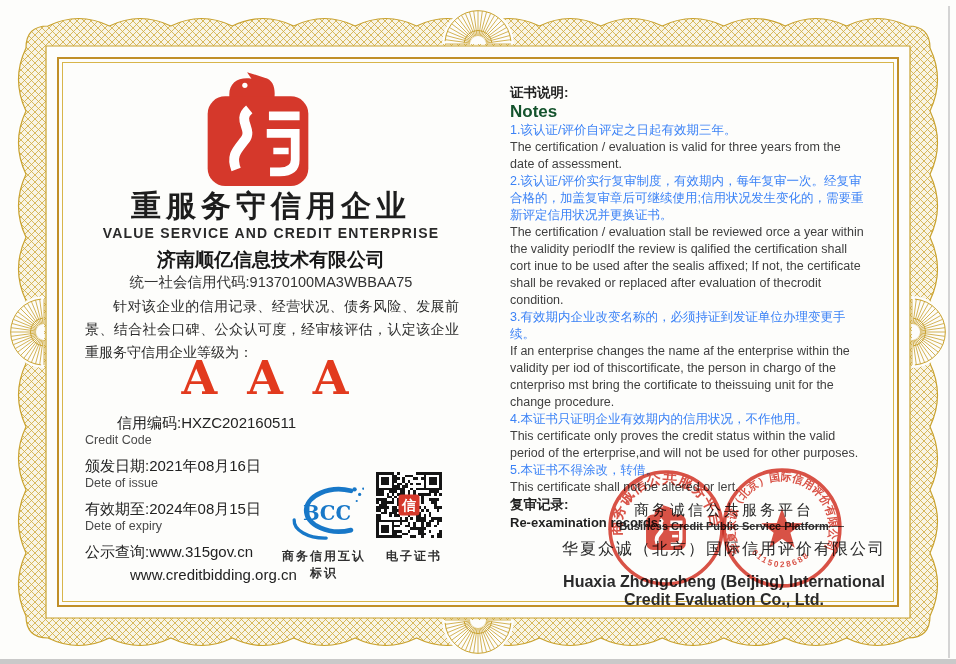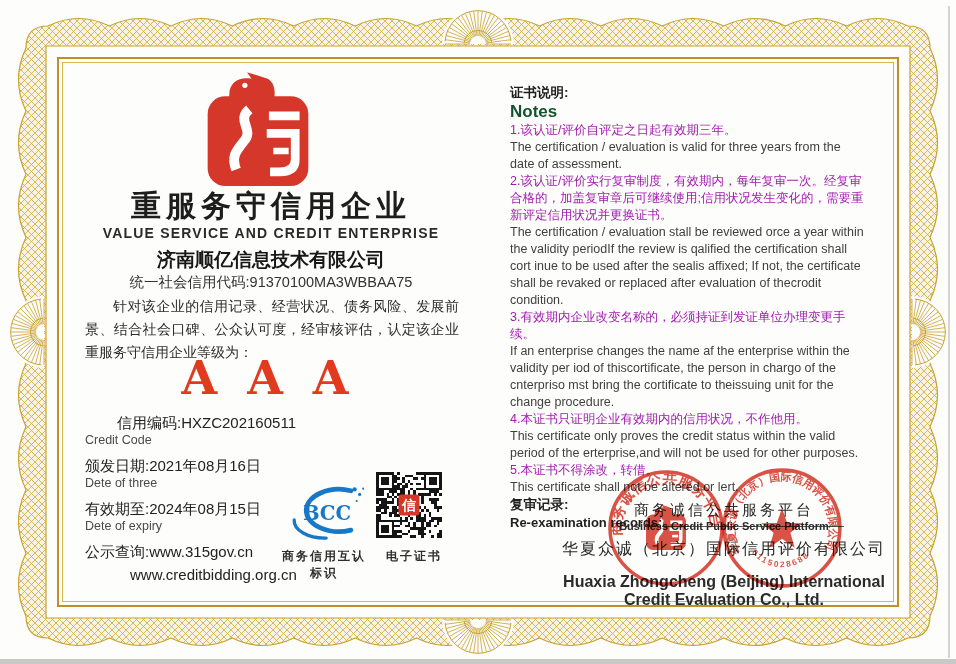--- a/index.html
+++ b/index.html
@@ -46,21 +46,21 @@
   .qrseal{position:absolute;left:50%;top:50%;transform:translate(-50%,-50%);width:21px;height:21px;
     background:var(--seal-red);border-radius:3px;color:#fff;font-size:14px;font-weight:bold;
     display:flex;align-items:center;justify-content:center;}
   .qr-cap{left:384px;top:548px;width:60px;font-size:12px;font-weight:bold;letter-spacing:2px;color:#2f2f2f;}
 
   
   .rcol{left:510px;top:84px;width:358px;}
   .rcol p{margin:0;}
   .n-h-zh{font-size:13.5px;font-weight:bold;color:#1f1f1f;margin-bottom:5px;}
   .n-h-en{font-size:17px;font-weight:bold;color:#14532d;margin-bottom:6px;}
-  .n-zh{font-size:12.5px;line-height:17px;color:#a21caf;margin-top:6px;}
+  .n-zh{font-size:12.5px;line-height:17px;color:#3b82f6;margin-top:6px;}
   .n-en{font-size:12.5px;line-height:17px;color:#3f3f3f;margin-top:5px;}
   .re-zh{font-size:13.5px;font-weight:bold;color:#1f1f1f;margin-top:20px;}
   .re-en{font-size:13px;font-weight:bold;color:#1f1f1f;margin-top:9px;}
   .re-line{display:inline-block;width:182px;border-bottom:1.5px solid #555;height:12px;vertical-align:baseline;}
 
   
   .issuer{left:556px;top:501px;width:336px;text-align:center;z-index:1;}
   .iss-p-zh{font-size:15px;font-weight:500;letter-spacing:3px;color:#2b2b2b;}
   .iss-p-en{font-size:11px;font-weight:bold;color:#2b2b2b;margin-top:0;}
   .iss-c-zh{font-size:16px;font-weight:500;letter-spacing:2px;color:#2b2b2b;margin-top:7px;}
@@ -216,21 +216,21 @@
   <div class="abs title-zh center">重服务守信用企业</div>
   <div class="abs title-en center">VALUE SERVICE AND CREDIT ENTERPRISE</div>
   <div class="abs company center">济南顺亿信息技术有限公司</div>
   <div class="abs uscc center">统一社会信用代码:91370100MA3WBBAA75</div>
   <div class="abs statement">针对该企业的信用记录、经营状况、债务风险、发展前景、结合社会口碑、公众认可度，经审核评估，认定该企业重服务守信用企业等级为：</div>
   <div class="abs rating">AAA</div>
 
   <div class="abs f-zh cc-zh">信用编码:HXZC202160511</div>
   <div class="abs f-en cc-en">Credit Code</div>
   <div class="abs f-zh is-zh">颁发日期:2021年08月16日</div>
-  <div class="abs f-en is-en">Dete of three</div>
+  <div class="abs f-en is-en">Dete of issue</div>
   <div class="abs f-zh ex-zh">有效期至:2024年08月15日</div>
   <div class="abs f-en ex-en">Dete of expiry</div>
   <div class="abs f-zh qu-zh">公示查询:www.315gov.cn</div>
   <div class="abs qu-2">www.creditbidding.org.cn</div>
 
   <svg class="abs bcc" viewBox="0 0 110 85">
     <path d="M92 12 A45 29 0 1 0 92 66" stroke="var(--bcc-blue)" stroke-width="6.5" fill="none" stroke-linecap="round"></path>
     <path d="M14 52 A42 24 0 0 0 58 77" stroke="var(--bcc-blue)" stroke-width="4.5" fill="none" stroke-linecap="round"></path>
     <circle cx="97" cy="10" r="3" fill="var(--bcc-blue)"></circle>
     <circle cx="104" cy="17" r="2.2" fill="var(--bcc-blue)"></circle>

